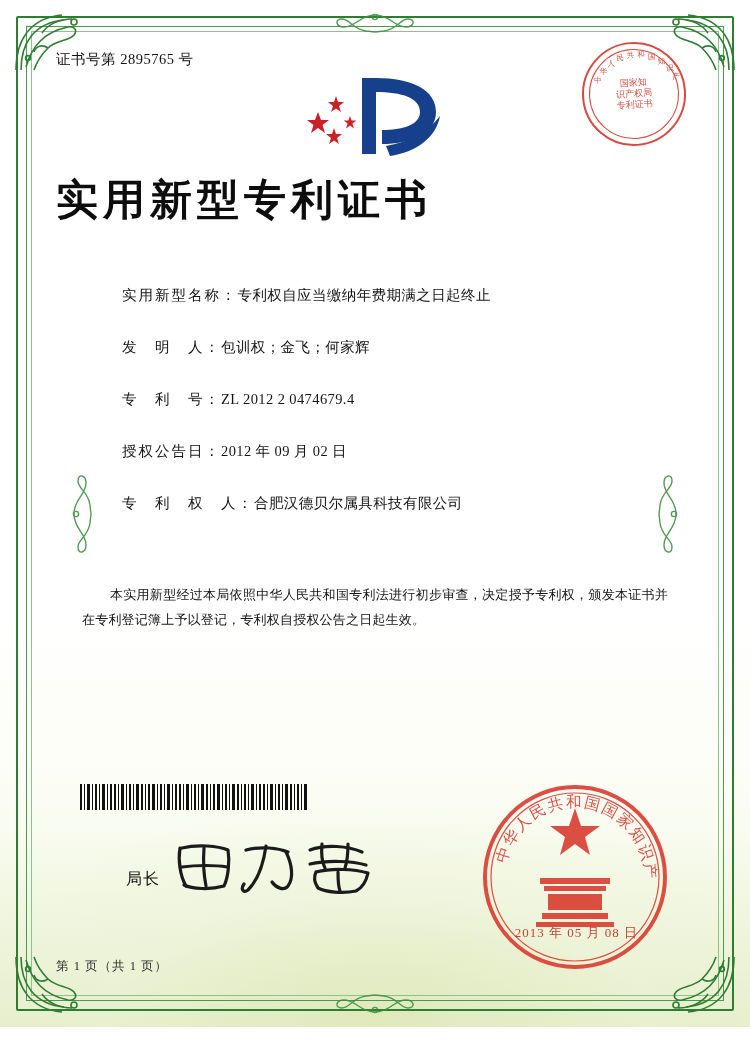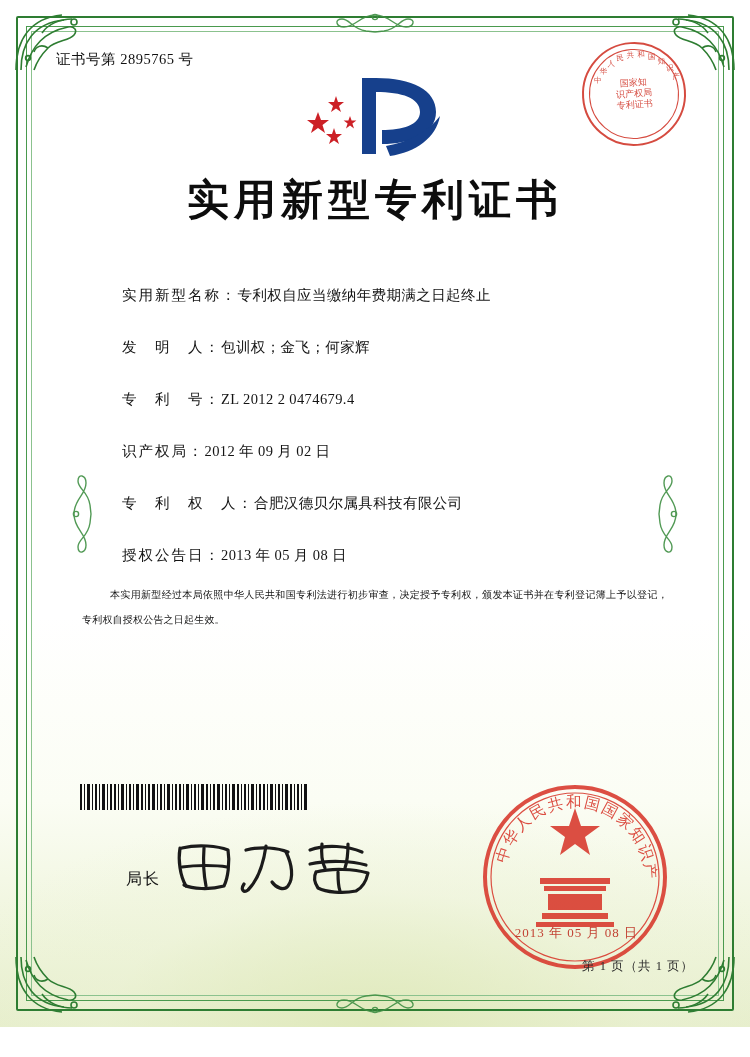--- a/index.html
+++ b/index.html
@@ -129,21 +129,20 @@
     transform: translateX(-50%);
     width: 170px;
     height: 96px;
   }
   .logo-wrap svg { width: 100%; height: 100%; display: block; }
 
   .main-title {
     position: absolute;
     left: 0; right: 0;
     top: 128px;
-    text-align: center;
     font-family: "Liberation Serif", "DejaVu Serif", serif;
     font-size: 42px;
     font-weight: bold;
     letter-spacing: 5px;
     color: #0d0d0d;
   }
 
   .fields {
     position: absolute;
     left: 26px;
@@ -158,21 +157,21 @@
     letter-spacing: .3px;
   }
   .field-label { letter-spacing: 2px; margin-left: 40px; }
   .field-value { letter-spacing: .4px; }
 
   .body-text {
     position: absolute;
     left: 26px;
     right: 26px;
     top: 538px;
-    font-size: 10px;
+    font-size: 13px;
     line-height: 25px;
     color: #141414;
     text-align: justify;
     letter-spacing: .2px;
   }
   .body-text p { margin: 0 0 2px 0; text-indent: 28px; }
 
   .barcode {
     position: absolute;
     left: 24px;
@@ -221,21 +220,21 @@
     font-size: 13px;
     color: #c0392b;
     letter-spacing: 1px;
     opacity: .95;
   }
 
   .page-footer {
     position: absolute;
     left: 0; right: 0;
     bottom: 12px;
-    text-align: right;
+    text-align: left;
     font-size: 12.5px;
     color: #2a2a2a;
     letter-spacing: 1px;
   }
 </style>
 </head>
 <body>
 
 <div class="certificate">
 
@@ -380,27 +379,24 @@
       <div class="field-row">
         <span class="field-label">实用新型名称：</span><span class="field-value">专利权自应当缴纳年费期满之日起终止</span>
       </div>
       <div class="field-row">
         <span class="field-label">发　明　人：</span><span class="field-value">包训权；金飞；何家辉</span>
       </div>
       <div class="field-row">
         <span class="field-label">专　利　号：</span><span class="field-value">ZL 2012 2 0474679.4</span>
       </div>
       <div class="field-row">
-        <span class="field-label">识产权局：</span><span class="field-value">2012 年 09 月 02 日</span>
+        <span class="field-label">授权公告日：</span><span class="field-value">2012 年 09 月 02 日</span>
       </div>
       <div class="field-row">
         <span class="field-label">专　利　权　人：</span><span class="field-value">合肥汉德贝尔属具科技有限公司</span>
-      </div>
-      <div class="field-row">
-        <span class="field-label">授权公告日：</span><span class="field-value">2013 年 05 月 08 日</span>
       </div>
     </div>
 
     <div class="body-text">
       <p>本实用新型经过本局依照中华人民共和国专利法进行初步审查，决定授予专利权，颁发本证书并在专利登记簿上予以登记，专利权自授权公告之日起生效。</p>
     </div>
 
     <div class="barcode">
       <svg viewBox="0 0 228 26" preserveAspectRatio="none">
         <g fill="#111">

